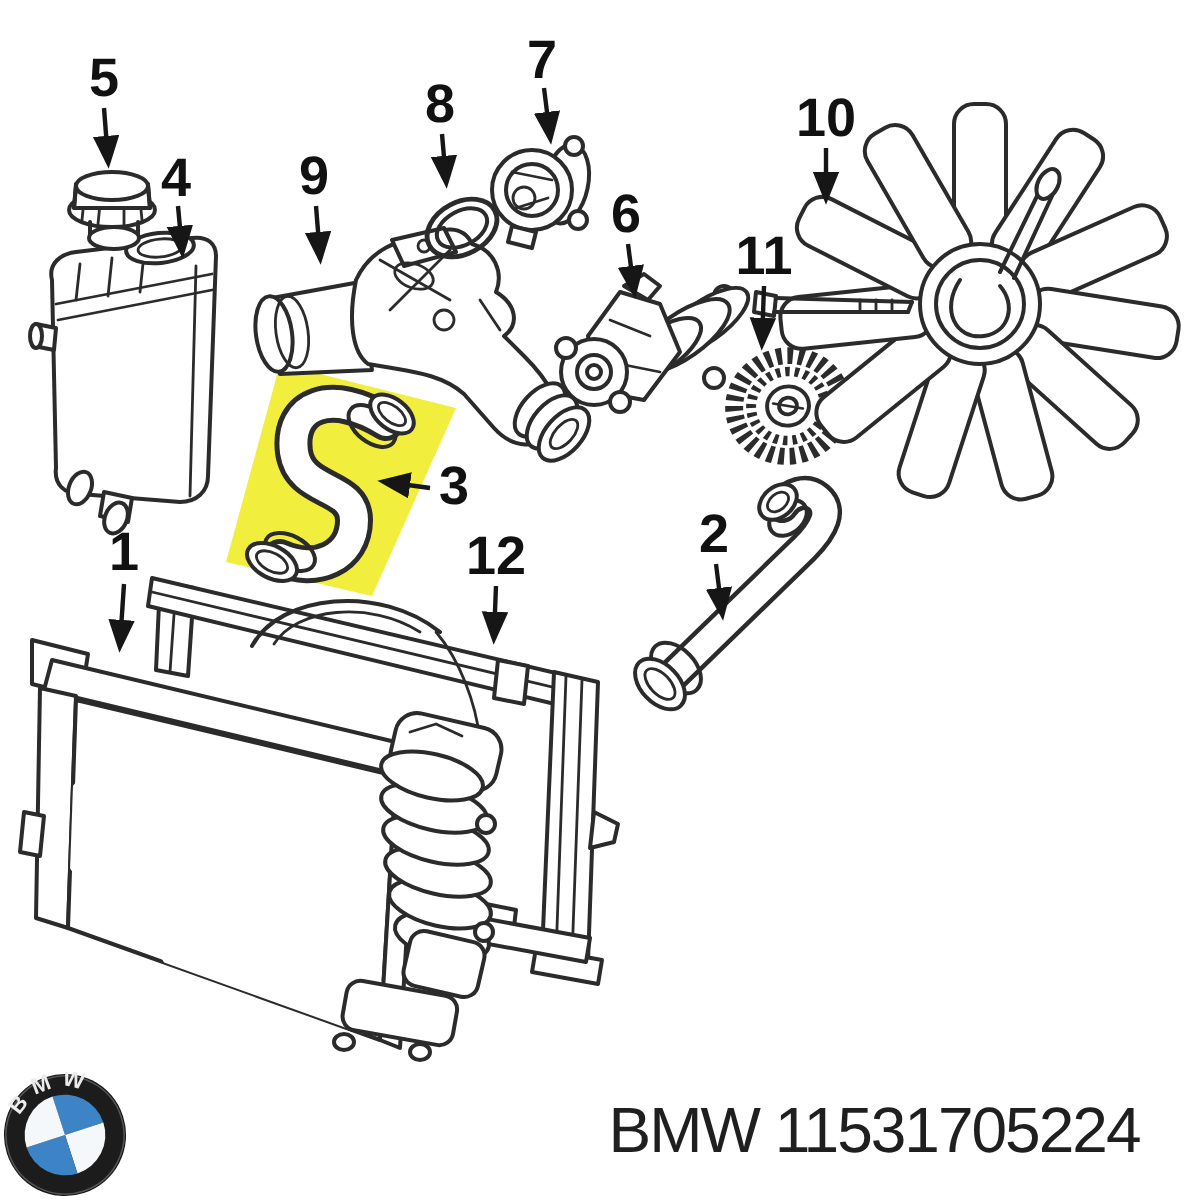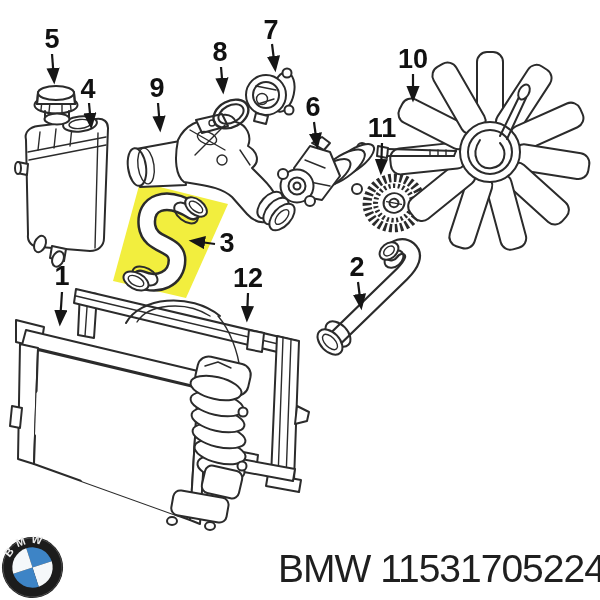--- a/index.html
+++ b/index.html
@@ -5,21 +5,21 @@
   html,body{margin:0;padding:0;}
   body{width:600px;height:600px;background:#ffffff;position:relative;overflow:hidden;
        font-family:"Liberation Sans", sans-serif;}
   .stage{position:absolute;left:0;top:0;width:600px;height:600px;}
   svg text.lbl{font-family:"Liberation Sans", sans-serif;font-weight:700;font-size:27px;fill:#111;}
   .ln{stroke:#2b2b2b;stroke-width:2;fill:#ffffff;stroke-linejoin:round;stroke-linecap:round;}
   .nf{fill:none;}
   .thin{stroke-width:1.4;}
   .arrow{stroke:#161616;stroke-width:2.2;fill:none;}
   .footer-caption{position:absolute;left:278px;top:547px;width:318px;text-align:center;
-      font-size:39px;letter-spacing:-1px;color:#1f1f1f;white-space:nowrap;}
+      font-size:32px;letter-spacing:-1px;color:#1f1f1f;white-space:nowrap;}
   .logo-box{position:absolute;left:1px;top:536px;width:63px;height:63px;}
 </style>
 </head>
 <body>
 
 <div class="stage">
 
 <svg width="600" height="540" viewBox="0 0 600 540">
   <defs>
     <marker id="ah" markerWidth="9" markerHeight="9" refX="5.5" refY="3" orient="auto">

